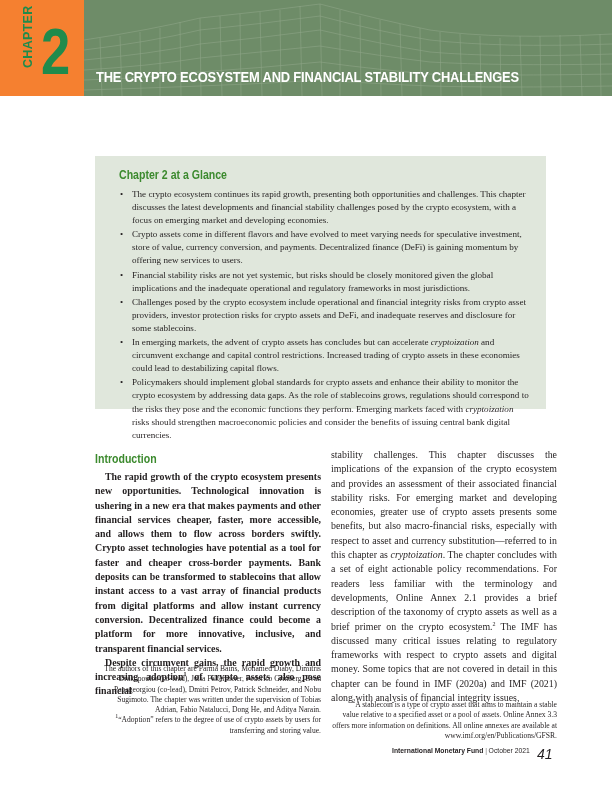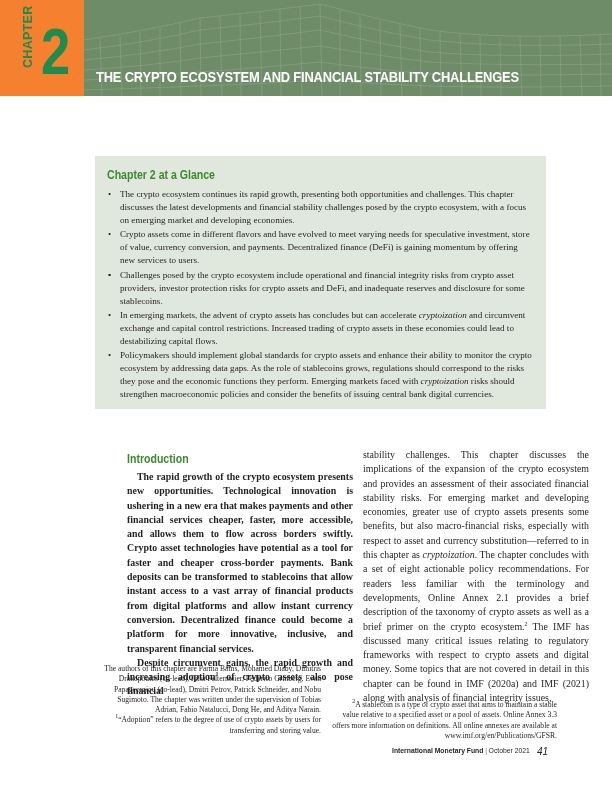--- a/index.html
+++ b/index.html
@@ -10,45 +10,45 @@
   .banner svg.mesh { position: absolute; left: 0; top: 0; width: 612px; height: 96px; }
   .chapter-block { position: absolute; left: 0; top: 0; width: 84px; height: 96px; background: #f58030; }
   .chapter-word { position: absolute; left: 22px; top: 68px; transform-origin: left top; transform: rotate(-90deg);
     font-family: "Liberation Sans", "DejaVu Sans", sans-serif; font-weight: bold; font-size: 12.5px;
     color: #1f8b4c; letter-spacing: 0.3px; line-height: 12px; }
   .chapter-num { position: absolute; left: 41px; top: 20px; font-family: "Liberation Sans", "DejaVu Sans", sans-serif;
     font-weight: bold; font-size: 64px; line-height: 64px; color: #1f8b4c; transform: scaleX(0.82); transform-origin: left top; }
   .chapter-title { position: absolute; left: 96px; top: 68px; font-family: "Liberation Sans", "DejaVu Sans", sans-serif;
     font-weight: bold; font-size: 15px; color: #ffffff; letter-spacing: -0.2px; transform: scaleX(0.86); transform-origin: left top; white-space: nowrap; }
 
-  .glance { position: absolute; left: 95px; top: 156px; width: 451px; height: 253px; background: #e0e7dc; padding: 12px 14px 0 12px; }
+  .glance { position: absolute; left: 95px; top: 156px; width: 451px; height: 253px; background: #e0e7dc; padding: 12px 14px 0 24px; }
   .glance h2 { font-family: "Liberation Sans", "DejaVu Sans", sans-serif; font-weight: bold; font-size: 12px; color: #3c8a2e;
     transform: scaleX(0.88); transform-origin: left top; margin-bottom: 6px; white-space: nowrap; }
   .glance ul { list-style: none; }
   .glance li { position: relative; padding-left: 13px; font-size: 9.1px; line-height: 13.1px; margin-bottom: 1px; }
   .glance li .bullet { position: absolute; left: 1px; top: 0; font-size: 9px; }
 
-  .col { position: absolute; top: 452px; width: 226px; margin-left: 32px; }
+  .col { position: absolute; top: 452px; width: 226px; }
   .col-left { left: 95px; }
   .col-right { left: 331px; top: 448px; }
   .intro-heading { font-family: "Liberation Sans", "DejaVu Sans", sans-serif; font-weight: bold; font-size: 12px; color: #3c8a2e;
     transform: scaleX(0.88); transform-origin: left top; white-space: nowrap; margin-bottom: 4px; }
   .body-p { font-size: 9.9px; line-height: 14.3px; text-align: justify; }
   .indent { text-indent: 10px; font-weight: bold; }
   sup { font-size: 6px; line-height: 0; vertical-align: super; }
 
   .footnotes { position: absolute; width: 226px; font-size: 7.6px; line-height: 10.3px; }
   .fn-left { left: 95px; top: 664px; }
   .fn-right { left: 331px; top: 700px; }
   .fn-p { text-indent: 8px; text-align: right; }
 
   .footer { position: absolute; top: 746px; left: 392px; font-family: "Liberation Sans", "DejaVu Sans", sans-serif; font-size: 8px; white-space: nowrap; transform: scaleX(0.85); transform-origin: left top; }
   .footer .org { font-weight: bold; }
   .footer .sep { color: #777; padding: 0 2px; }
-  .page-num { position: absolute; top: 746px; left: 537px; font-family: "Liberation Sans", "DejaVu Sans", sans-serif; font-size: 10px; font-style: italic; }
+  .page-num { position: absolute; top: 746px; left: 537px; font-family: "Liberation Sans", "DejaVu Sans", sans-serif; font-size: 14px; font-style: italic; }
 </style>
 </head>
 <body>
 
 <div class="banner">
   <svg class="mesh" viewBox="0 0 612 96" preserveAspectRatio="none">
     <g stroke="#93aa8d" stroke-width="0.6" fill="none" opacity="0.85">
       <path d="M84 40 Q150 30 200 18 Q260 12 320 4 Q380 20 430 30 Q500 40 612 34"></path>
       <path d="M84 50 Q150 42 200 30 Q260 24 320 16 Q380 32 430 40 Q500 48 612 44"></path>
       <path d="M84 60 Q150 54 200 44 Q260 38 320 30 Q380 44 430 52 Q500 58 612 54"></path>
@@ -88,21 +88,21 @@
     <div class="chapter-num">2</div>
   </div>
   <div class="chapter-title">THE CRYPTO ECOSYSTEM AND FINANCIAL STABILITY CHALLENGES</div>
 </div>
 
 <div class="glance">
   <h2>Chapter 2 at a Glance</h2>
   <ul>
     <li><span class="bullet">•</span><span>The crypto ecosystem continues its rapid growth, presenting both opportunities and challenges. This chapter discusses the latest developments and financial stability challenges posed by the crypto ecosystem, with a focus on emerging market and developing economies.</span></li>
     <li><span class="bullet">•</span><span>Crypto assets come in different flavors and have evolved to meet varying needs for speculative investment, store of value, currency conversion, and payments. Decentralized finance (DeFi) is gaining momentum by offering new services to users.</span></li>
-    <li><span class="bullet">•</span></li>
+    <li><span class="bullet">•</span><span>Financial stability risks are not yet systemic, but risks should be closely monitored given the global implications and the inadequate operational and regulatory frameworks in most jurisdictions.</span></li>
     <li><span class="bullet">•</span><span>Challenges posed by the crypto ecosystem include operational and financial integrity risks from crypto asset providers, investor protection risks for crypto assets and DeFi, and inadequate reserves and disclosure for some stablecoins.</span></li>
     <li><span class="bullet">•</span><span><span>In emerging markets, the advent of crypto assets has concludes but can accelerate </span><em>cryptoization</em><span> and circumvent exchange and capital control restrictions. Increased trading of crypto assets in these economies could lead to destabilizing capital flows.</span></span></li>
     <li><span class="bullet">•</span><span><span>Policymakers should implement global standards for crypto assets and enhance their ability to monitor the crypto ecosystem by addressing data gaps. As the role of stablecoins grows, regulations should correspond to the risks they pose and the economic functions they perform. Emerging markets faced with </span><em>cryptoization</em><span> risks should strengthen macroeconomic policies and consider the benefits of issuing central bank digital currencies.</span></span></li>
   </ul>
 </div>
 
 <div class="col col-left">
   <div class="intro-heading">Introduction</div>
   <p class="body-p indent">The rapid growth of the crypto ecosystem presents new opportunities. Technological innovation is ushering in a new era that makes payments and other financial services cheaper, faster, more accessible, and allows them to flow across borders swiftly. Crypto asset technologies have potential as a tool for faster and cheaper cross-border payments. Bank deposits can be transformed to stablecoins that allow instant access to a vast array of financial products from digital platforms and allow instant currency conversion. Decentralized finance could become a platform for more innovative, inclusive, and transparent financial services.</p>
   <p class="body-p indent"><span>Despite circumvent gains, the rapid growth and increasing adoption</span><sup>1</sup><span> of crypto assets also pose financial</span></p>

